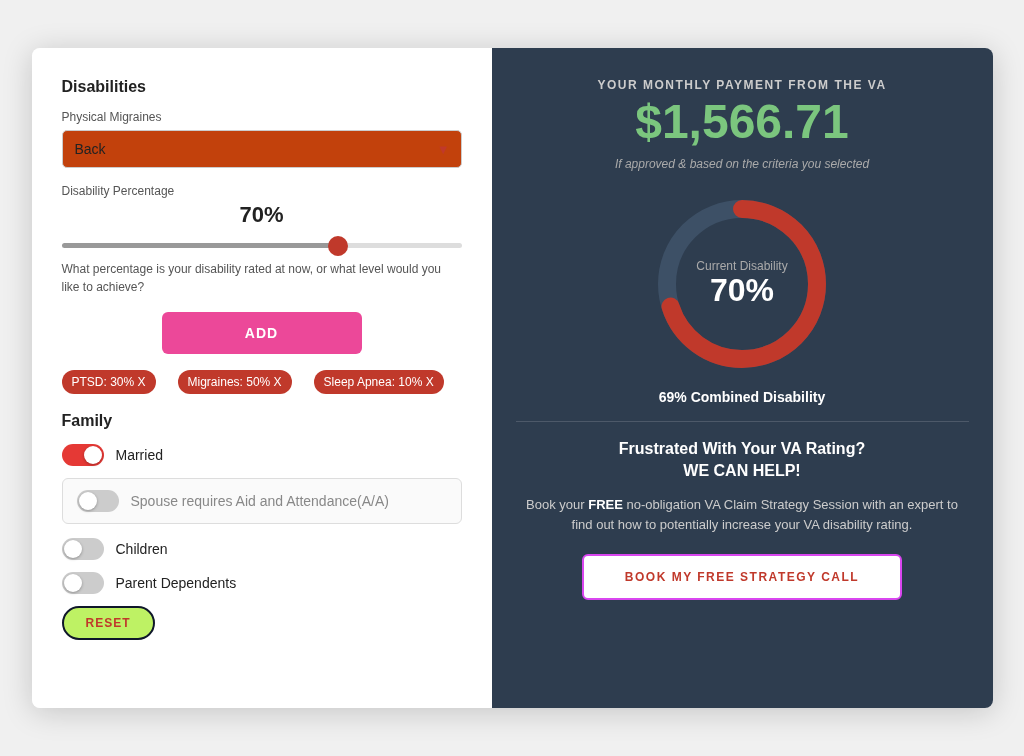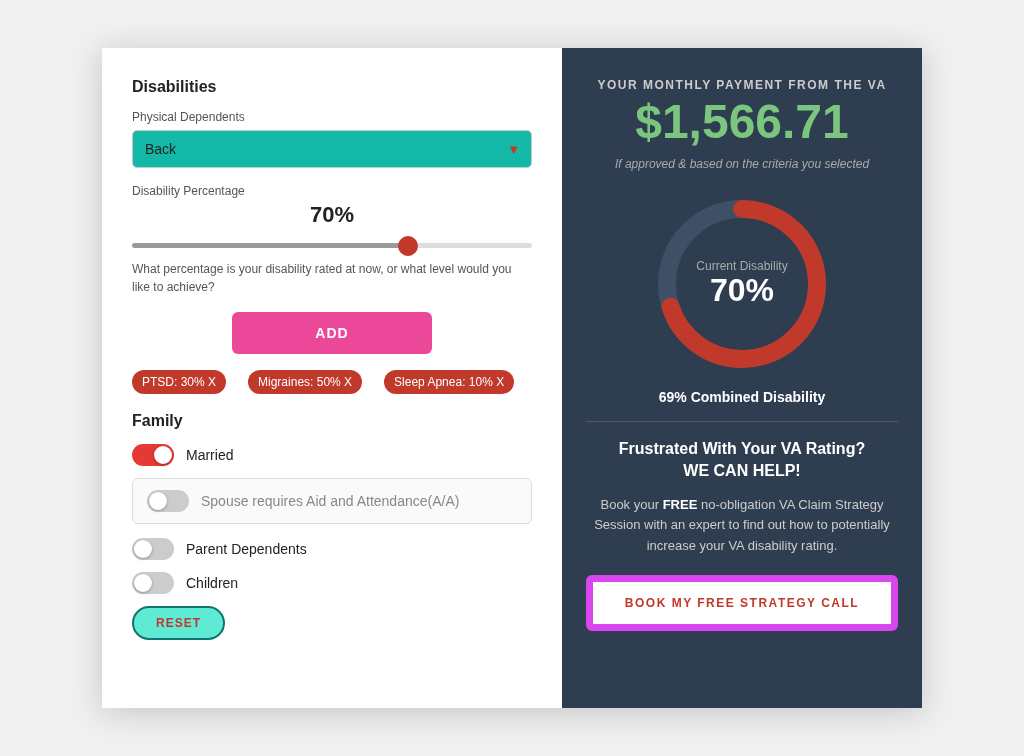--- a/index.html
+++ b/index.html
@@ -6,23 +6,23 @@
     body {
       font-family: 'Arial', sans-serif;
       background: #f0f0f0;
       display: flex;
       justify-content: center;
       align-items: center;
       min-height: 100vh;
     }
     .container {
       display: flex;
-      width: 820px;
+      width: 961px;
       min-height: 660px;
-      border-radius: 0;
+      border-radius: 8px;
       overflow: hidden;
       box-shadow: 0 4px 30px rgba(0,0,0,0.18);
     }
     
     .left-panel {
       background: #fff;
       width: 460px;
       padding: 30px 30px 30px 30px;
       flex-shrink: 0;
     }
@@ -42,21 +42,21 @@
       margin-bottom: 16px;
     }
     .select-box {
       width: 100%;
       padding: 10px 36px 10px 12px;
       border: 1px solid #ccc;
       border-radius: 5px;
       font-size: 14px;
       color: #222;
       appearance: none;
-      background: #14b8a6;
+      background: #c2410c;
       cursor: pointer;
     }
     .select-arrow {
       position: absolute;
       right: 12px;
       top: 50%;
       transform: translateY(-50%);
       pointer-events: none;
       color: #c0392b;
       font-size: 13px;
@@ -190,23 +190,23 @@
       border-radius: 6px;
       padding: 11px 14px;
       margin-bottom: 14px;
       background: #fafafa;
     }
     .spouse-label {
       font-size: 14px;
       color: #888;
     }
     .reset-btn {
-      border: 2px solid #0f766e;
+      border: 2px solid #0f172a;
       color: #c0392b;
-      background: #5eead4;
+      background: #bef264;
       padding: 8px 22px;
       border-radius: 20px;
       font-weight: 700;
       font-size: 12px;
       letter-spacing: 1px;
       cursor: pointer;
     }
     
     .right-panel {
       background: #2e3d4f;
@@ -298,42 +298,42 @@
       color: #ccc;
       text-align: center;
       line-height: 1.6;
       margin-bottom: 18px;
     }
     .frustrated-body strong {
       color: #fff;
       font-weight: 900;
     }
     .strategy-btn {
-      border: 7px solid #d946ef;
+      border: 2px solid #d946ef;
       background: #fff;
       color: #c0392b;
       font-weight: 900;
       font-size: 12px;
       letter-spacing: 1.5px;
       padding: 14px 28px;
       border-radius: 6px;
       cursor: pointer;
       width: 100%;
       max-width: 320px;
     }
   </style>
 </head>
 <body>
 
 <div class="container">
 
   <div class="left-panel">
     <div class="section-title">Disabilities</div>
 
-    <div class="field-label">Physical Dependents</div>
+    <div class="field-label">Physical Migraines</div>
     <div class="select-wrapper">
       <select class="select-box">
         <option>Back</option>
       </select>
       <span class="select-arrow">▼</span>
     </div>
 
     <div class="disability-percentage-label">Disability Percentage</div>
     <div class="percentage-value">70%</div>
     <div class="slider-container">
@@ -372,29 +372,29 @@
           <div class="toggle-thumb" style="left:2px"></div>
         </div>
         <span class="spouse-label">Spouse requires Aid and Attendance(A/A)</span>
       </div>
 
       <div class="toggle-row">
         <div class="toggle-switch">
           <div class="toggle-track"></div>
           <div class="toggle-thumb" style="left:2px"></div>
         </div>
-        <span class="toggle-label">Parent Dependents</span>
+        <span class="toggle-label">Children</span>
       </div>
 
       <div class="toggle-row">
         <div class="toggle-switch">
           <div class="toggle-track"></div>
           <div class="toggle-thumb" style="left:2px"></div>
         </div>
-        <span class="toggle-label">Children</span>
+        <span class="toggle-label">Parent Dependents</span>
       </div>
     </div>
 
     <button class="reset-btn">RESET</button>
   </div>
 
   <div class="right-panel">
     <div class="payment-label">YOUR MONTHLY PAYMENT FROM THE VA</div>
     <div class="payment-amount">$1,566.71</div>
     <div class="payment-note">If approved &amp; based on the criteria you selected</div>

